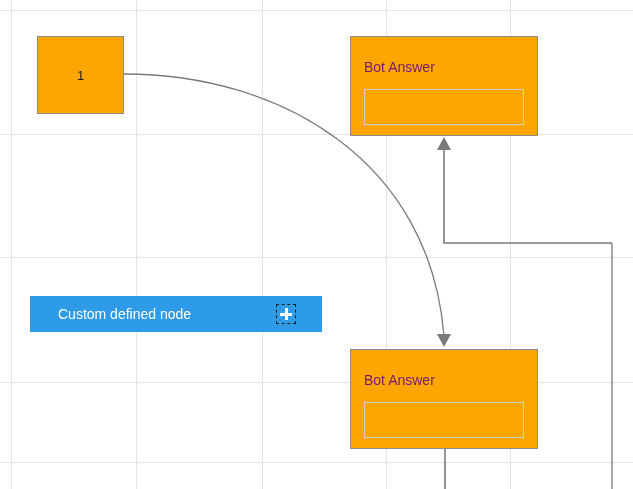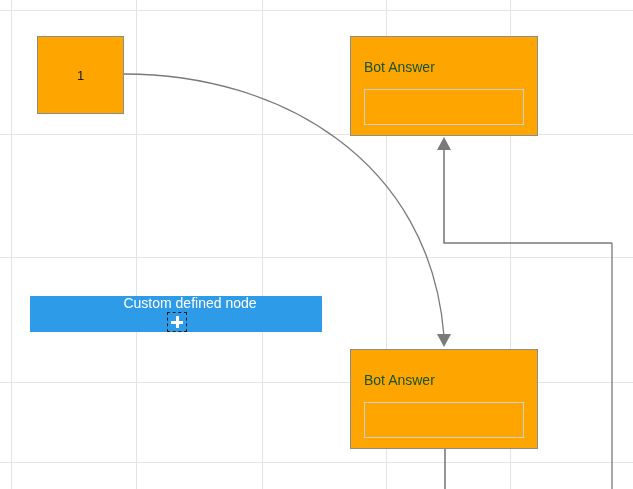--- a/index.html
+++ b/index.html
@@ -63,21 +63,21 @@
     left: 350px;
     top: 349px;
     width: 188px;
     height: 100px;
   }
   .node-title {
     position: absolute;
     left: 13px;
     top: 23px;
     font-size: 14px;
-    color: #14532d;
+    color: #701a75;
     line-height: 1;
     white-space: nowrap;
   }
   .node-slot {
     position: absolute;
     left: 13px;
     top: 52px;
     right: 13px;
     height: 36px;
     box-sizing: border-box;
@@ -89,21 +89,20 @@
     position: absolute;
     left: 30px;
     top: 296px;
     width: 292px;
     height: 36px;
     background: #2E9BE8;
     display: flex;
     align-items: center;
     box-sizing: border-box;
     padding: 0 0 0 28px;
-    flex-direction: column;
   }
   .palette-label {
     color: #ffffff;
     font-size: 14px;
     line-height: 1;
     flex: 1 1 auto;
     white-space: nowrap;
   }
   .palette-add {
     position: relative;

